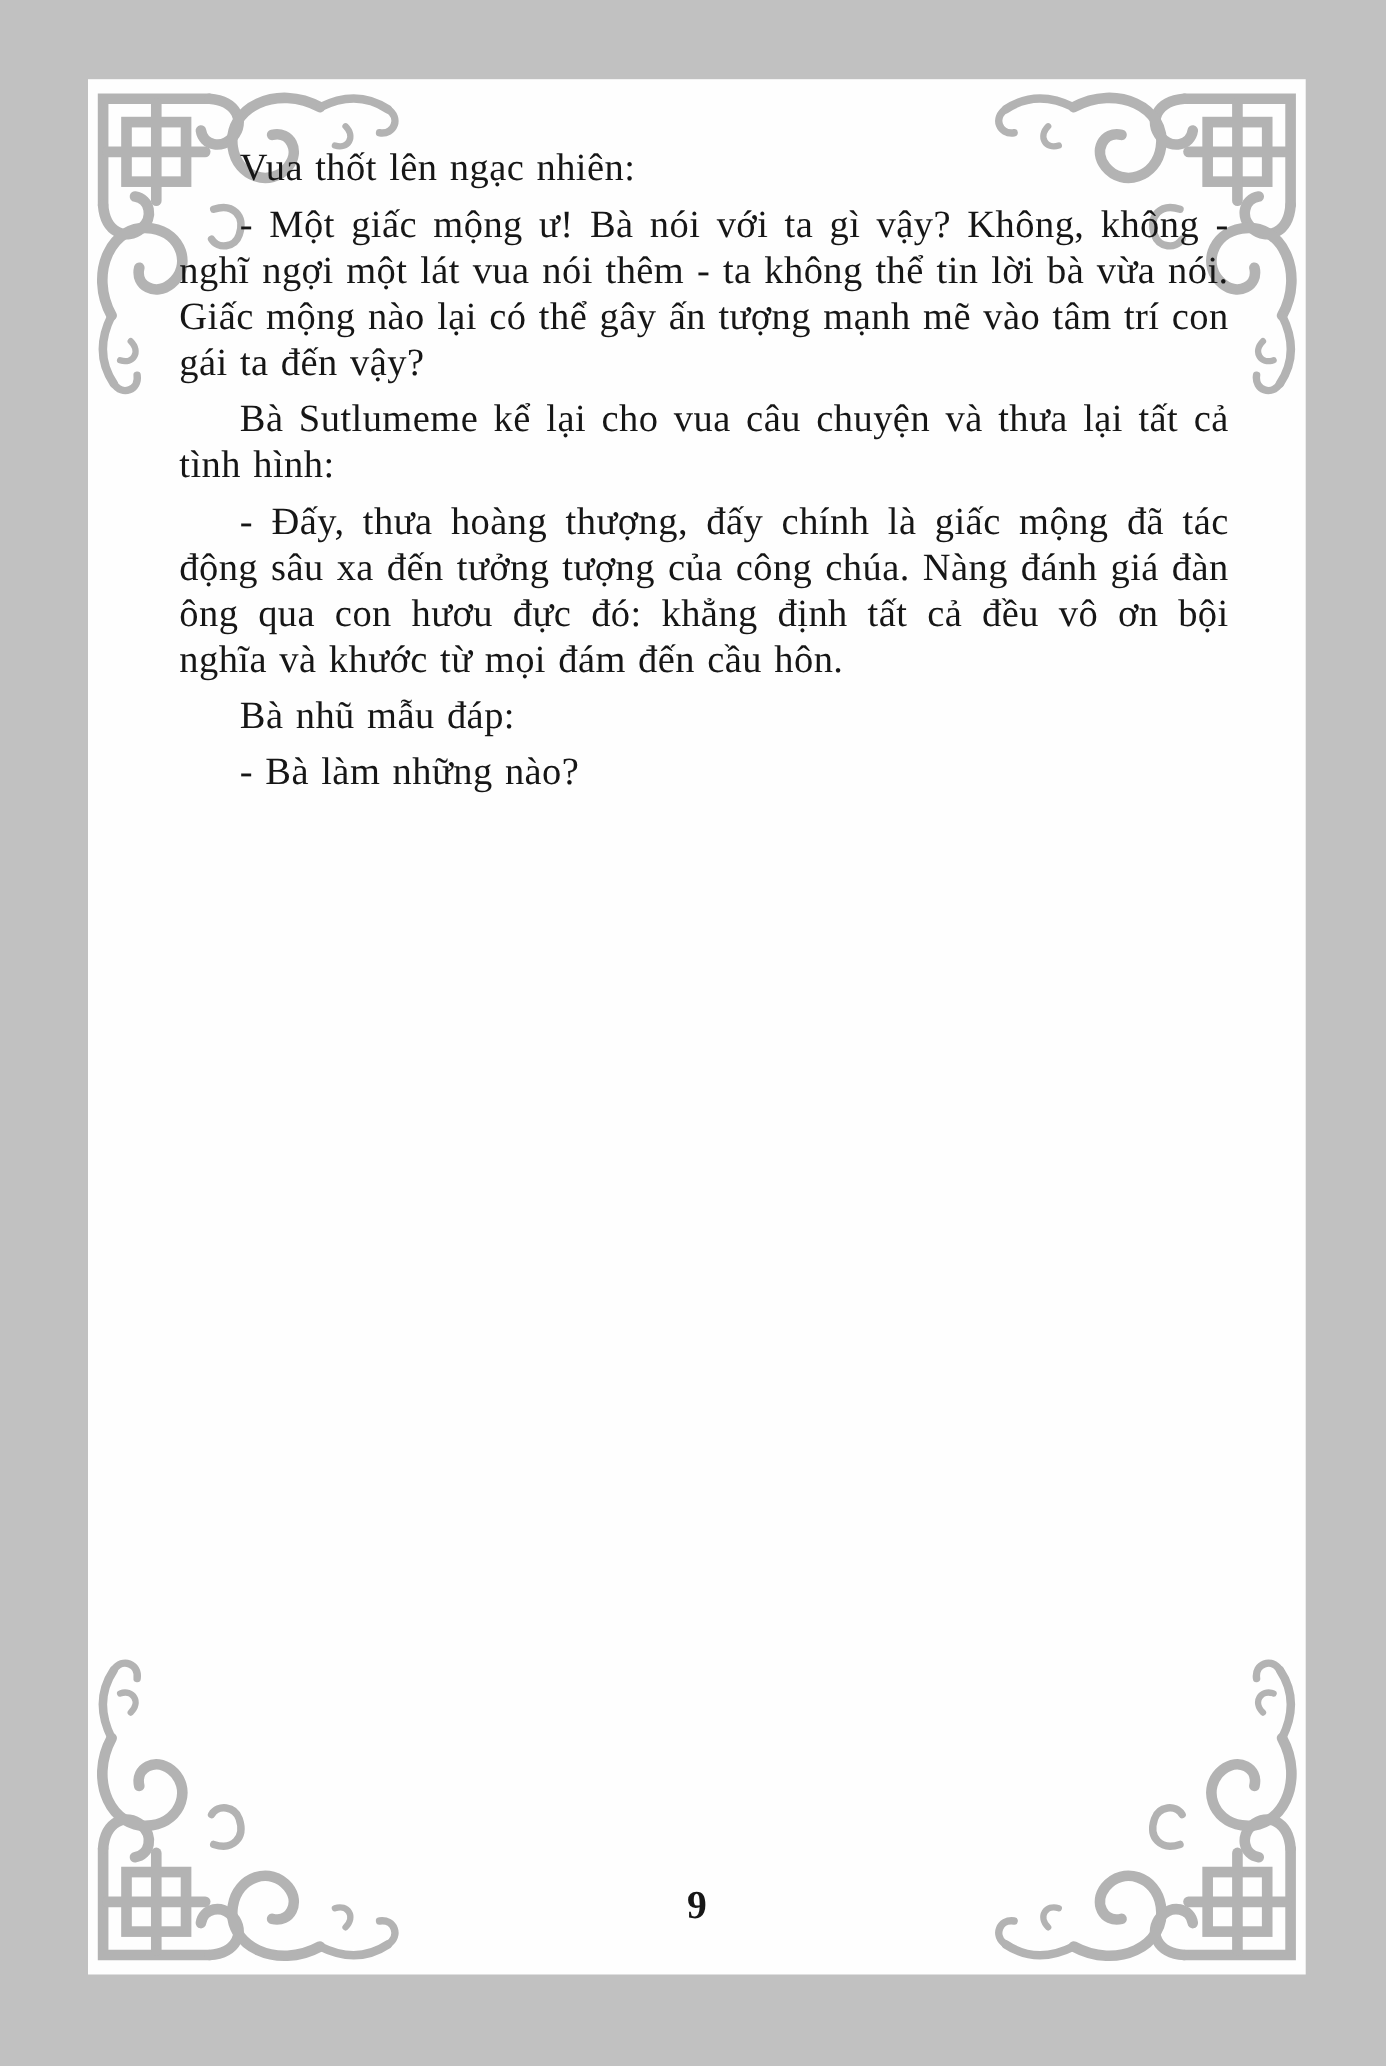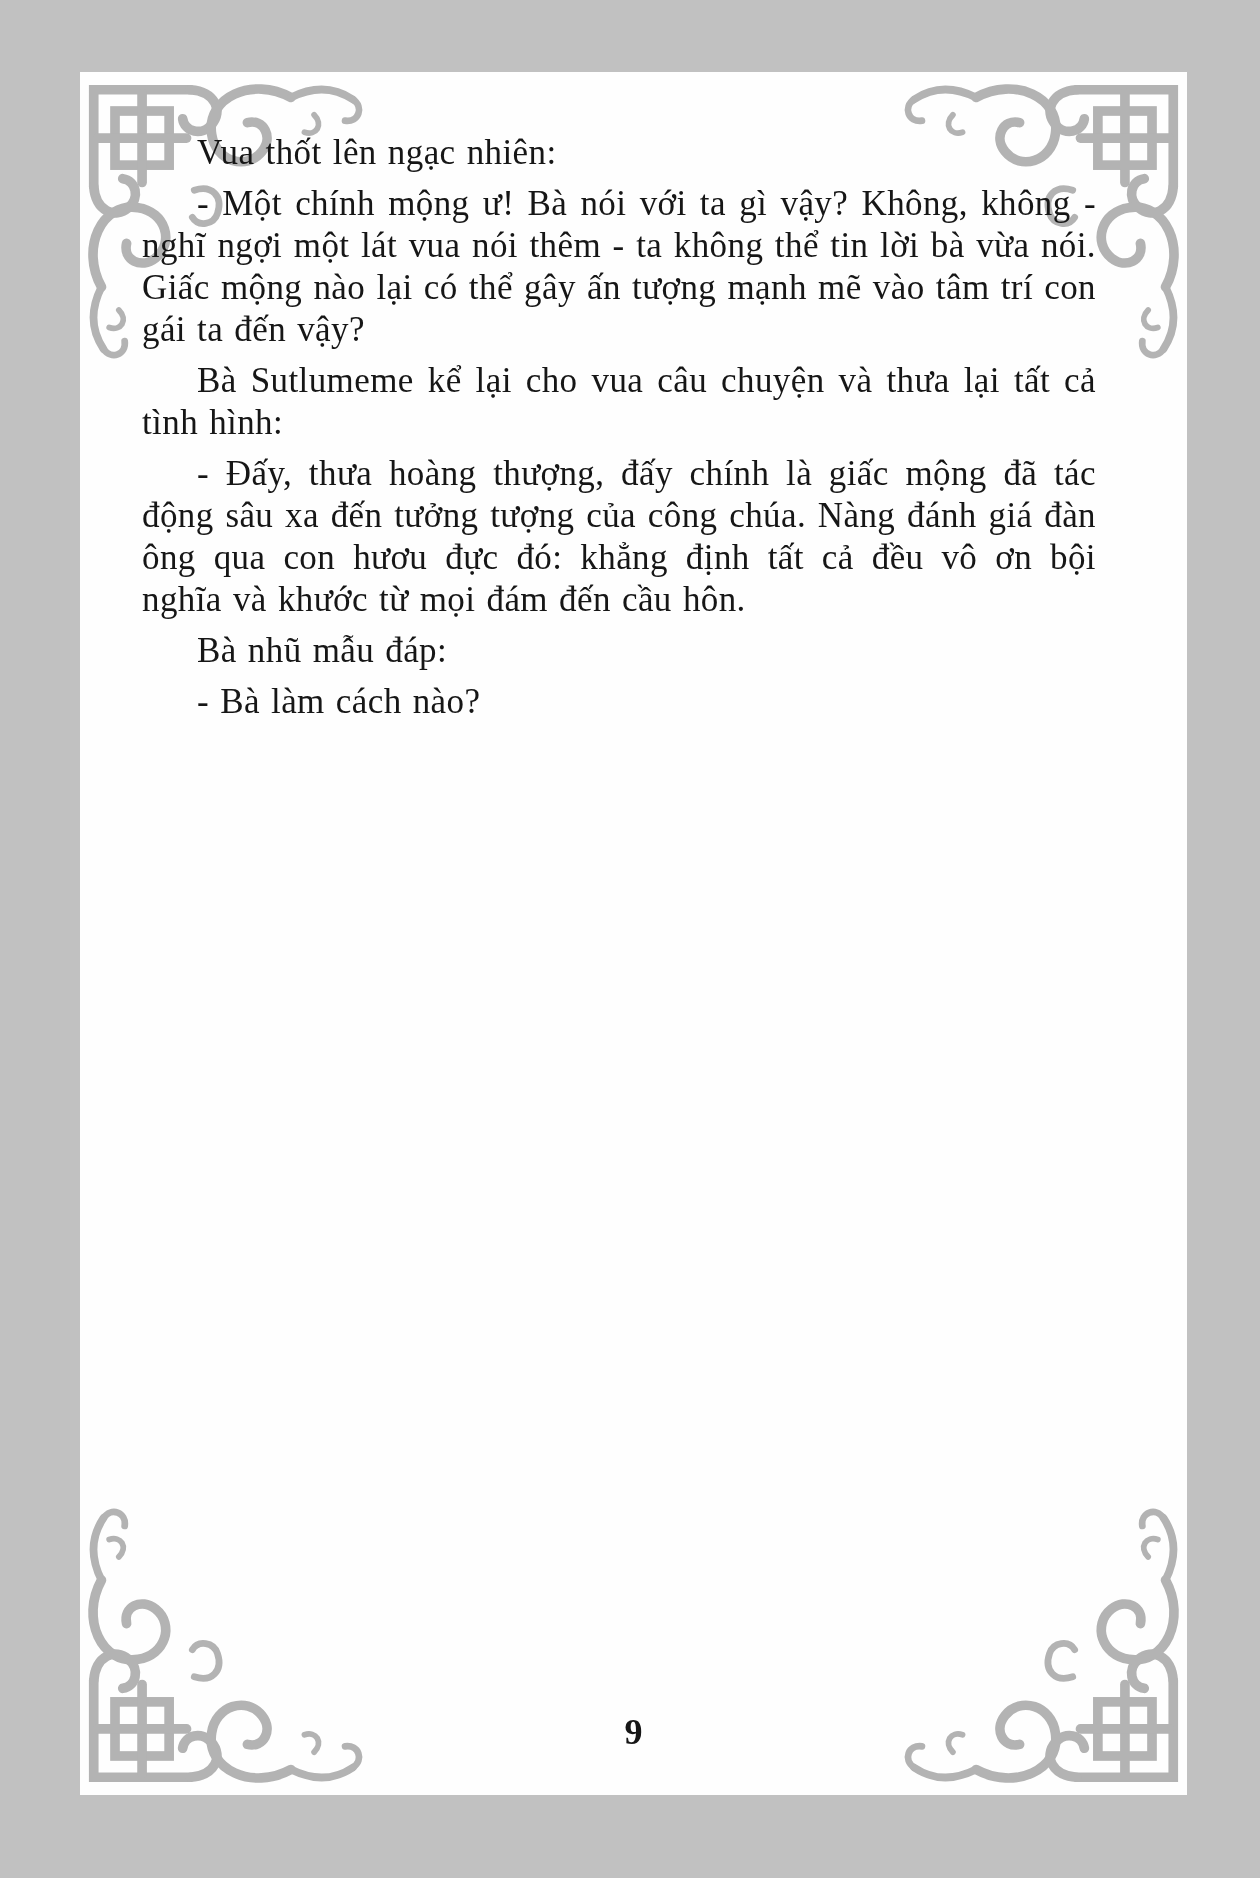--- a/index.html
+++ b/index.html
@@ -28,21 +28,21 @@
     width:290px;height:290px;
     pointer-events:none;
   }
   .orn svg{width:100%;height:100%;display:block;}
   .orn.tl{left:6px;top:10px;}
   .orn.tr{right:6px;top:10px;transform:scaleX(-1);}
   .orn.bl{left:6px;bottom:10px;transform:scaleY(-1);}
   .orn.br{right:6px;bottom:10px;transform:scale(-1,-1);}
   .text-block{
     position:absolute;
-    left:62px;top:60px;
+    left:83px;top:60px;
     width:954px;
     color:var(--text);
   }
   .text-block p{
     margin:0 0 9px 0;
     font-size:35px;
     line-height:42px;
     letter-spacing:0.4px;
     word-spacing:2px;
     text-align:justify;
@@ -108,22 +108,22 @@
       </svg>
   </div>
   <div class="orn br">
     <svg>
         <use href="#corner-orn"></use>
       </svg>
   </div>
 
   <div class="text-block">
     <p>Vua thốt lên ngạc nhiên:</p>
-    <p>- Một chính mộng ư! Bà nói với ta gì vậy? Không, không - nghĩ ngợi một lát vua nói thêm - ta không thể tin lời bà vừa nói. Giấc mộng nào lại có thể gây ấn tượng mạnh mẽ vào tâm trí con gái ta đến vậy?</p>
+    <p>- Một giấc mộng ư! Bà nói với ta gì vậy? Không, không - nghĩ ngợi một lát vua nói thêm - ta không thể tin lời bà vừa nói. Giấc mộng nào lại có thể gây ấn tượng mạnh mẽ vào tâm trí con gái ta đến vậy?</p>
     <p>Bà Sutlumeme kể lại cho vua câu chuyện và thưa lại tất cả tình hình:</p>
     <p>- Đấy, thưa hoàng thượng, đấy chính là giấc mộng đã tác động sâu xa đến tưởng tượng của công chúa. Nàng đánh giá đàn ông qua con hươu đực đó: khẳng định tất cả đều vô ơn bội nghĩa và khước từ mọi đám đến cầu hôn.</p>
     <p>Bà nhũ mẫu đáp:</p>
-    <p>- Bà làm cách nào?</p>
+    <p>- Bà làm những nào?</p>
   </div>
 
   <div class="page-number">9</div>
 
 </div>
 
 </body></html>

